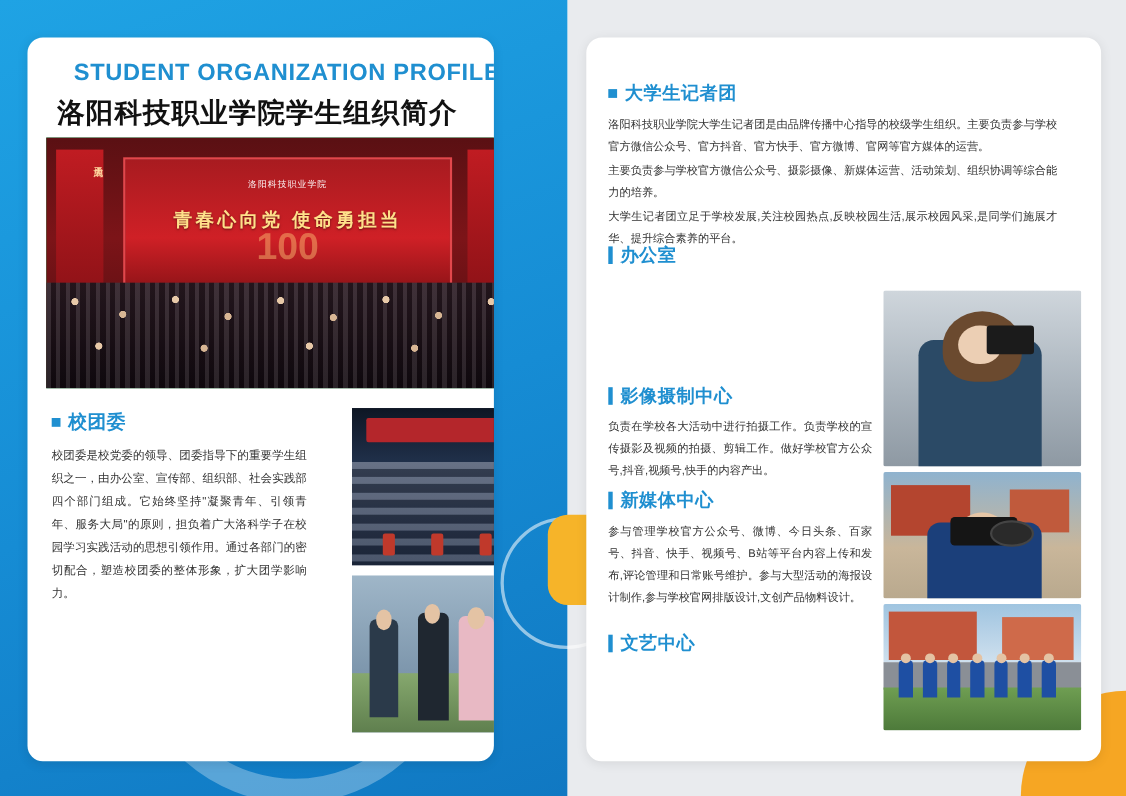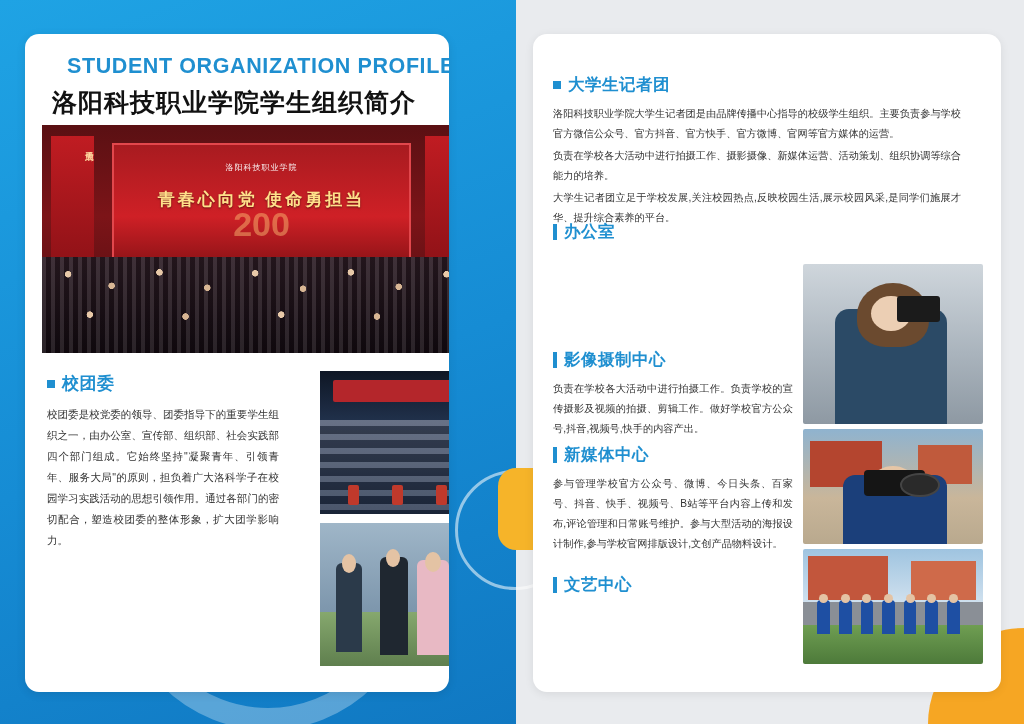--- a/index.html
+++ b/index.html
@@ -311,21 +311,21 @@
       <div class="ph">
         <div class="hero-bg"></div>
         <div class="hero-banner-l">
           <div class="hero-vtext">勇于成为</div>
         </div>
         <div class="hero-banner-r">
           <div class="hero-vtext">共观青春</div>
         </div>
         <div class="hero-screen">
           <div class="hero-logo">洛阳科技职业学院</div>
-          <div class="hero-100">200</div>
+          <div class="hero-100">100</div>
           <div class="hero-bigtext">青春心向党  使命勇担当</div>
         </div>
         <div class="hero-crowd"></div>
         <div class="hero-crowd-rows"></div>
       </div>
     </div>
 
     <div class="lsec" style="left:22px; top:338px;">
       <div class="lsec-head">
         <span class="bullet-sq"></span>
@@ -361,21 +361,21 @@
   </div>
 
   <div class="right-card">
 
     <div class="rsec" style="left:20px; top:40px; width:420px;">
       <div class="rsec-head">
         <span class="bullet-sq"></span>
         <span class="rsec-title">大学生记者团</span>
       </div>
       <div class="rsec-body" style="width:408px;">洛阳科技职业学院大学生记者团是由品牌传播中心指导的校级学生组织。主要负责参与学校官方微信公众号、官方抖音、官方快手、官方微博、官网等官方媒体的运营。</div>
-      <div class="rsec-body" style="width:408px; margin-top:2px;">负责在学校各大活动中进行拍摄工作、摄影摄像、新媒体运营、活动策划、组织协调等综合能力的培养。</div>
+      <div class="rsec-body" style="width:408px; margin-top:2px;">主要负责参与学校官方微信公众号、摄影摄像、新媒体运营、活动策划、组织协调等综合能力的培养。</div>
       <div class="rsec-body" style="width:408px; margin-top:2px;">大学生记者团立足于学校发展,关注校园热点,反映校园生活,展示校园风采,是同学们施展才华、提升综合素养的平台。</div>
     </div>
 
     <div class="rsec" style="left:20px; top:187px; width:250px;">
       <div class="rsec-head">
         <span class="bullet-bar"></span>
         <span class="rsec-title">办公室</span>
       </div>
     </div>
 

